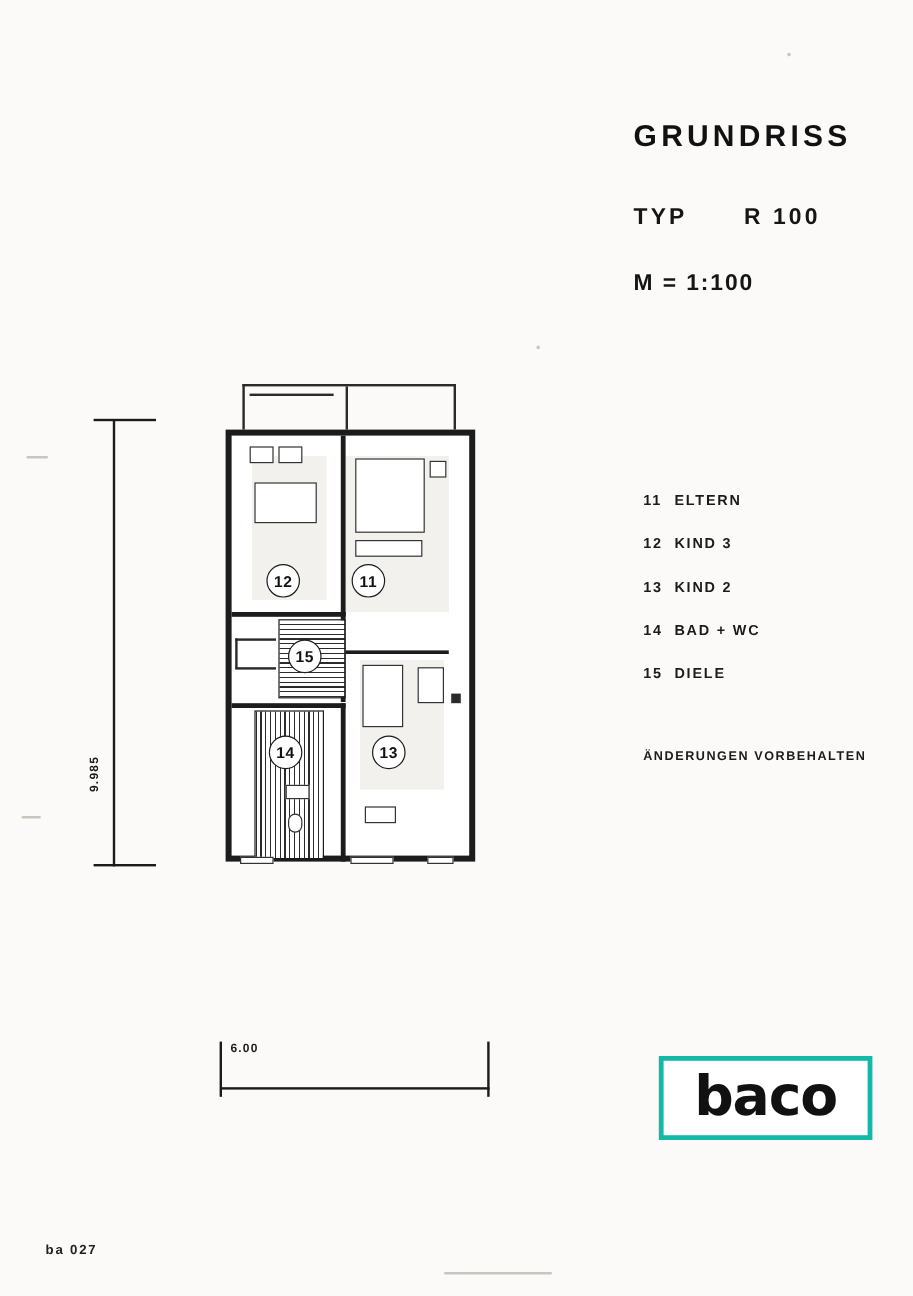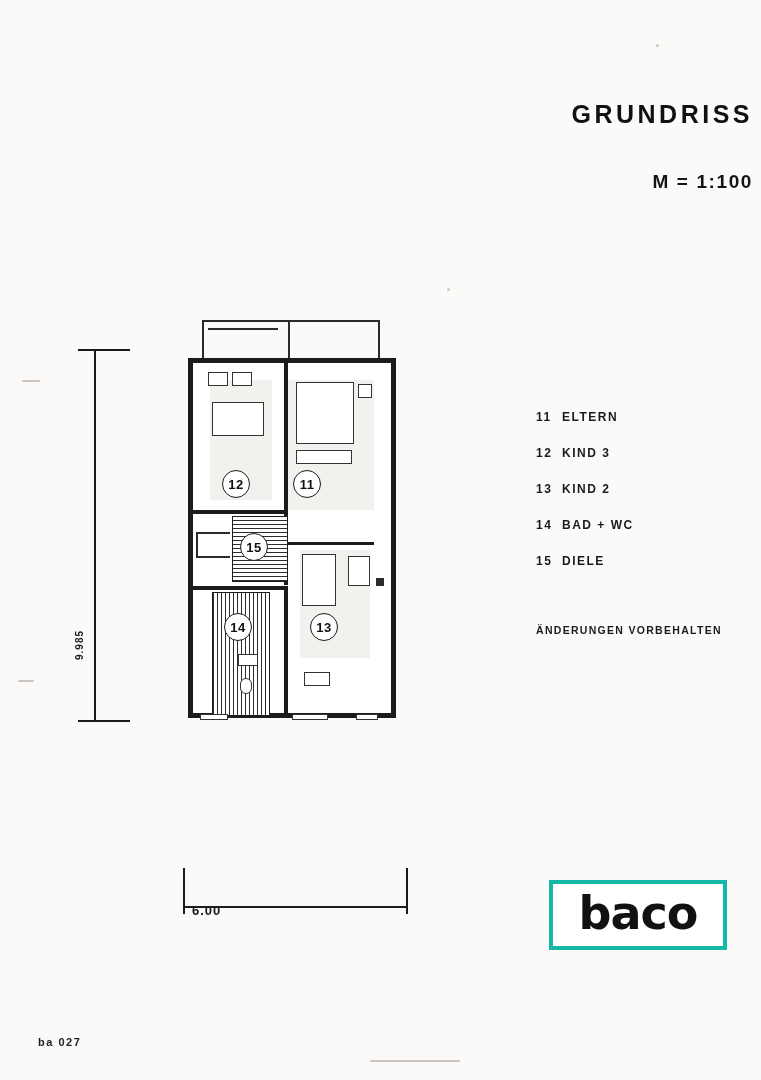--- a/index.html
+++ b/index.html
@@ -19,21 +19,20 @@
     position: absolute;
     inset: 0;
     background: #fbfaf8;
   }
   
   .titleblock {
     position: absolute;
     left: 528px;
     top: 100px;
     width: 225px;
-    text-align: right;
   }
   .doc-title {
     font-size: 25px;
     letter-spacing: 3.5px;
     font-weight: 700;
     color: #111;
     margin: 0 0 42px 0;
     white-space: nowrap;
   }
   .spec-line {
@@ -43,21 +42,21 @@
     color: #151515;
     margin-bottom: 13px;
     white-space: nowrap;
   }
   .spec-line .typ-label { display: inline-block; width: 92px; }
   .scale-line {
     font-size: 19px;
     letter-spacing: 1.6px;
     font-weight: 600;
     color: #151515;
-    margin-top: 16px;
+    margin-top: 33px;
   }
   .legend {
     position: absolute;
     left: 536px;
     top: 410px;
     width: 220px;
   }
   .legend-item {
     font-size: 12px;
     letter-spacing: 1.5px;
@@ -192,38 +191,41 @@
   .dim-h-line {
     position: absolute; left: 184px; top: 906px; width: 224px; height: 1.6px; background: #1b1b1b;
   }
   .dim-h-tick-l {
     position: absolute; left: 183px; top: 868px; width: 1.6px; height: 46px; background: #1b1b1b;
   }
   .dim-h-tick-r {
     position: absolute; left: 406px; top: 868px; width: 1.6px; height: 46px; background: #1b1b1b;
   }
   .dim-h-label {
-    position: absolute; left: 192px; top: 903px;
-    font-size: 13px; font-weight: 700; letter-spacing: 1px; color: #1b1b1b;
+    position: absolute; left: 192px; top: 869px;
+    font-size: 10px; font-weight: 700; letter-spacing: 1px; color: #1b1b1b;
   }
   .speck { position: absolute; background: #c9c6c0; border-radius: 50%; }
 </style>
 </head>
 <body>
 
 <div class="sheet">
 
   <div class="speck" style="left:656px;top:44px;width:3px;height:3px;"></div>
   <div class="speck" style="left:447px;top:288px;width:3px;height:3px;"></div>
   <div class="speck" style="left:22px;top:380px;width:18px;height:2px;border-radius:2px;"></div>
   <div class="speck" style="left:18px;top:680px;width:16px;height:2px;border-radius:2px;"></div>
   <div class="speck" style="left:370px;top:1060px;width:90px;height:2px;border-radius:2px;"></div>
 
   <div class="titleblock">
     <div class="doc-title">GRUNDRISS</div>
+    <div class="spec-line">
+      <span class="typ-label">TYP</span><span>R 100</span>
+    </div>
     <div class="scale-line">M = 1:100</div>
   </div>
 
   <div class="legend">
     <div class="legend-item">
       <span class="num">11</span><span>ELTERN</span>
     </div>
     <div class="legend-item">
       <span class="num">12</span><span>KIND 3</span>
     </div>

